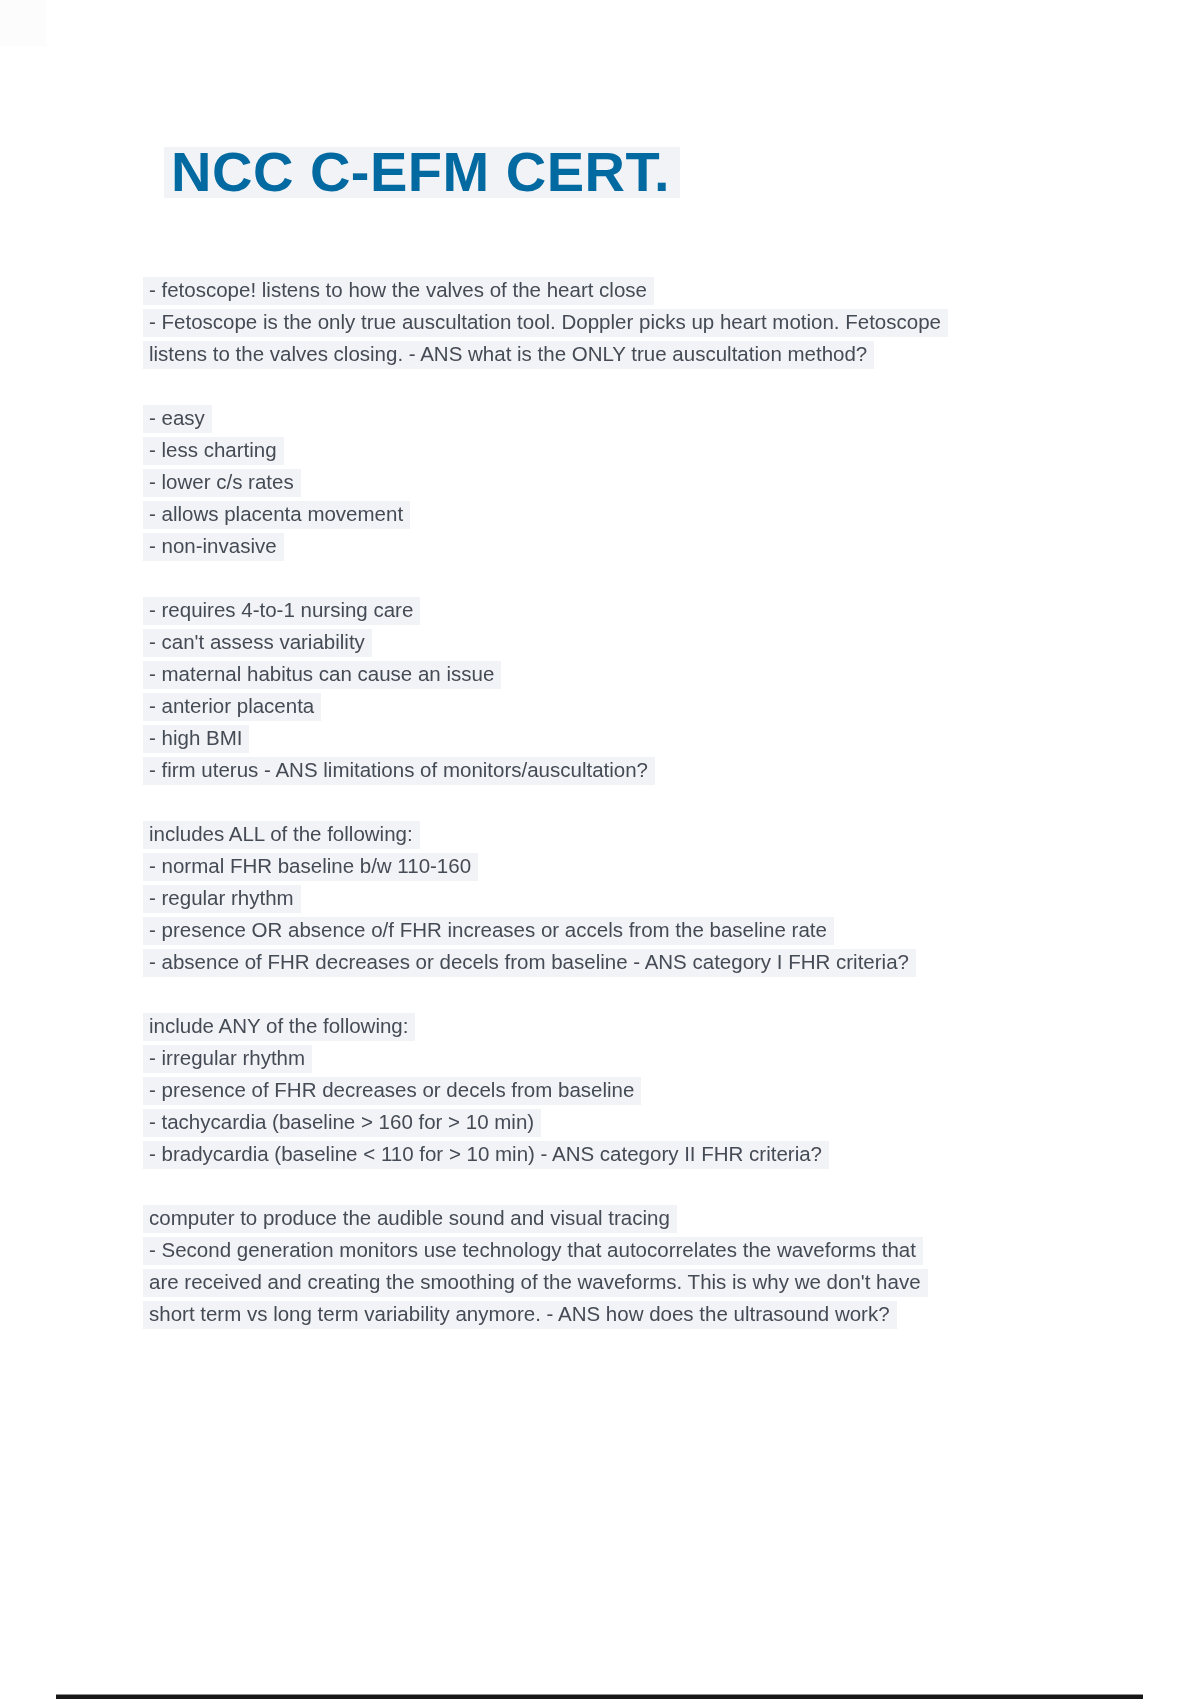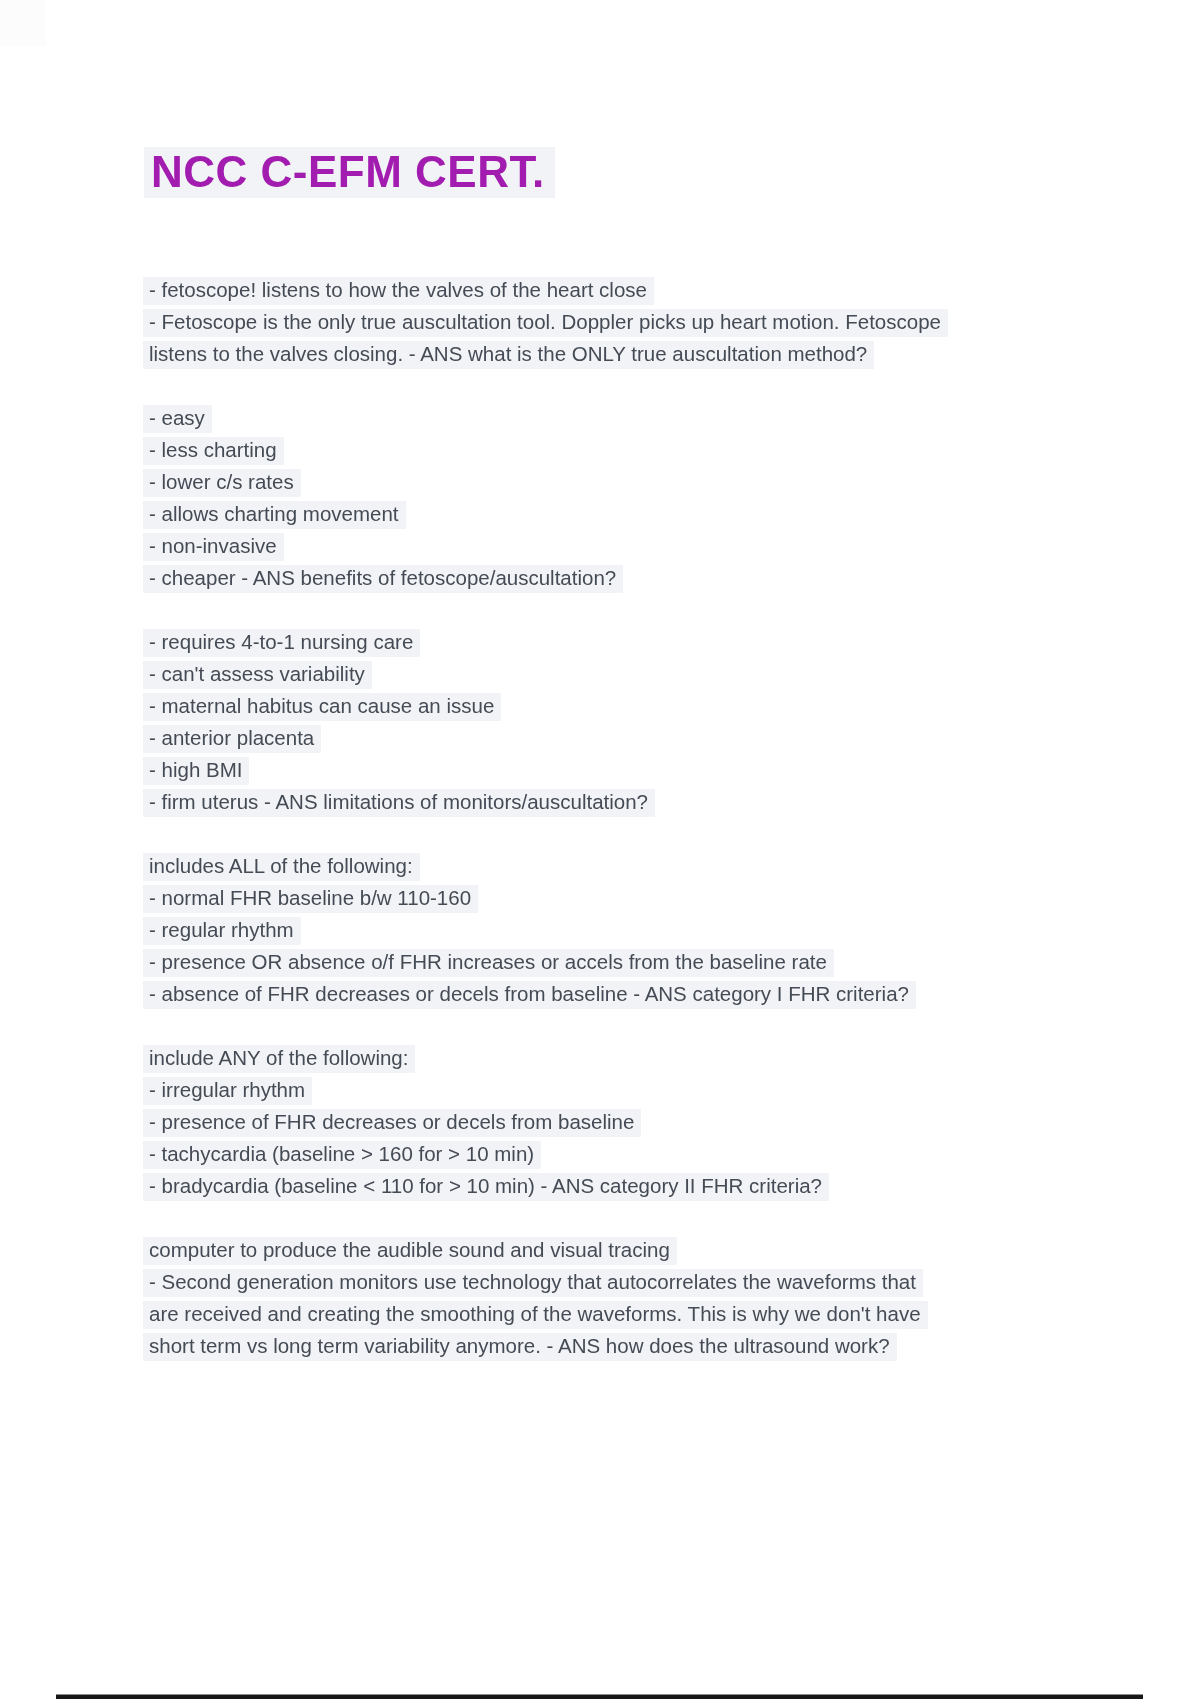--- a/index.html
+++ b/index.html
@@ -27,26 +27,27 @@
     top: 147px;
     white-space: nowrap;
   }
   .title-wrap h1 {
     margin: 0;
     font-size: 0; 
   }
   .title-hl {
     display: inline-block;
     background: #f1f3f6;
-    color: #a21caf;
-    font-size: 44px;
+    color: #0369a1;
+    font-size: 56px;
     font-weight: bold;
     line-height: 40px;
     padding: 5px 10px 6px 7px;
     letter-spacing: 0.5px;
+    margin-left: 20px;
   }
   .doc {
     position: absolute;
     left: 143px;
     top: 277px;
     width: 950px;
   }
   .para {
     margin: 0 0 32px 0;
   }
@@ -91,23 +92,22 @@
     <div class="para">
       <div class="line"><span class="hl">- fetoscope! listens to how the valves of the heart close</span></div>
       <div class="line"><span class="hl">- Fetoscope is the only true auscultation tool. Doppler picks up heart motion. Fetoscope</span></div>
       <div class="line"><span class="hl">listens to the valves closing. - ANS what is the ONLY true auscultation method?</span></div>
     </div>
 
     <div class="para">
       <div class="line"><span class="hl">- easy</span></div>
       <div class="line"><span class="hl">- less charting</span></div>
       <div class="line"><span class="hl">- lower c/s rates</span></div>
-      <div class="line"><span class="hl">- allows charting movement</span></div>
+      <div class="line"><span class="hl">- allows placenta movement</span></div>
       <div class="line"><span class="hl">- non-invasive</span></div>
-      <div class="line"><span class="hl">- cheaper - ANS benefits of fetoscope/auscultation?</span></div>
     </div>
 
     <div class="para">
       <div class="line"><span class="hl">- requires 4-to-1 nursing care</span></div>
       <div class="line"><span class="hl">- can't assess variability</span></div>
       <div class="line"><span class="hl">- maternal habitus can cause an issue</span></div>
       <div class="line"><span class="hl">- anterior placenta</span></div>
       <div class="line"><span class="hl">- high BMI</span></div>
       <div class="line"><span class="hl">- firm uterus - ANS limitations of monitors/auscultation?</span></div>
     </div>

